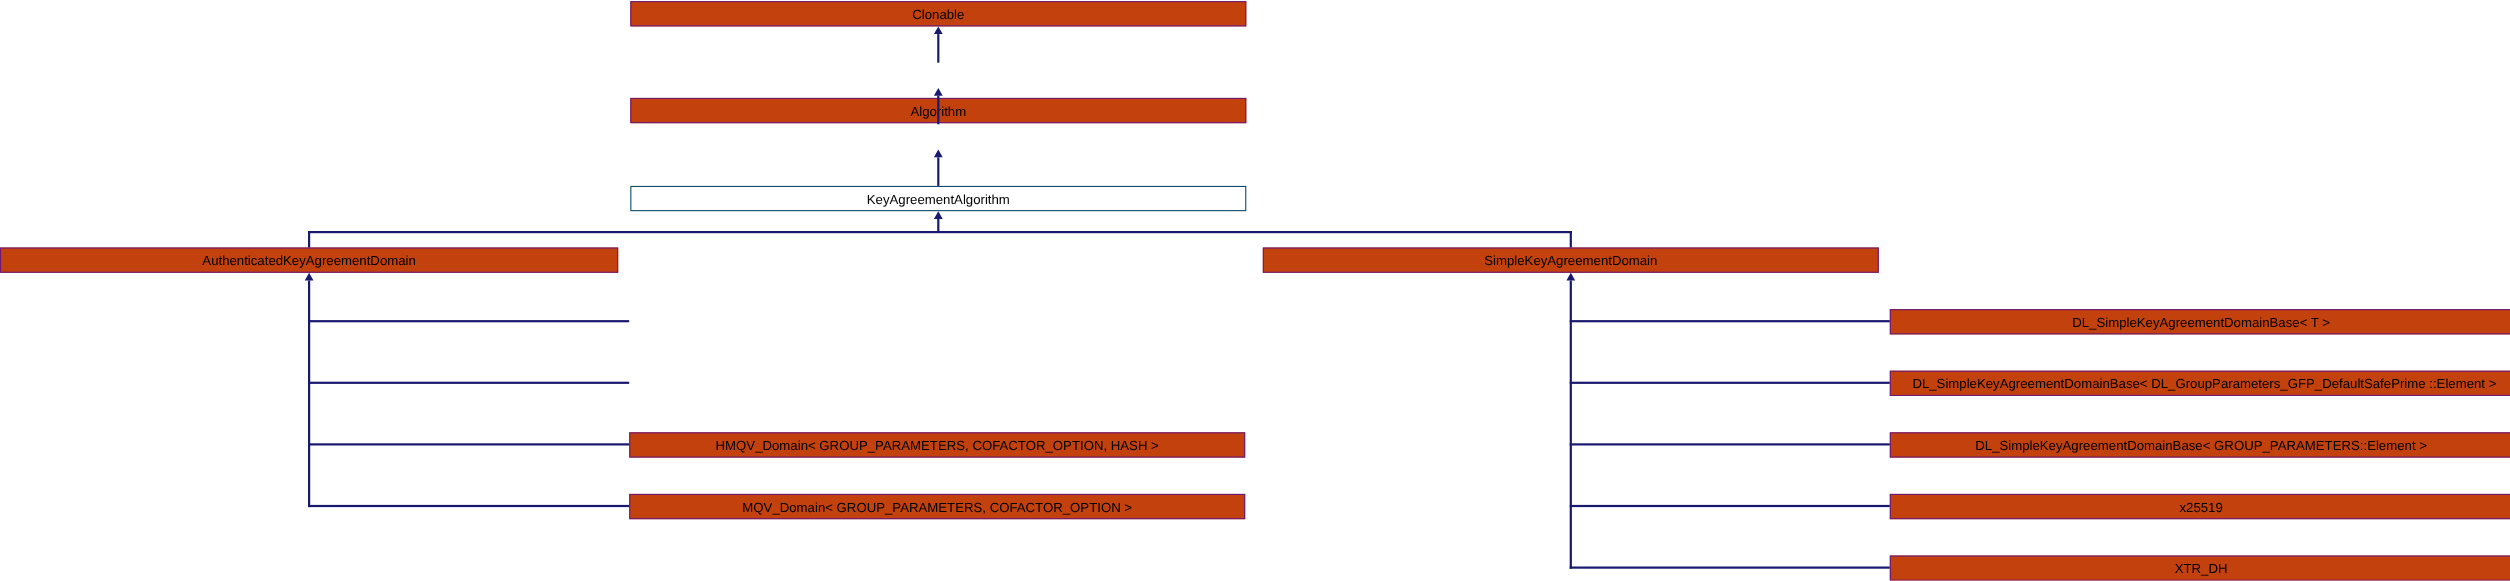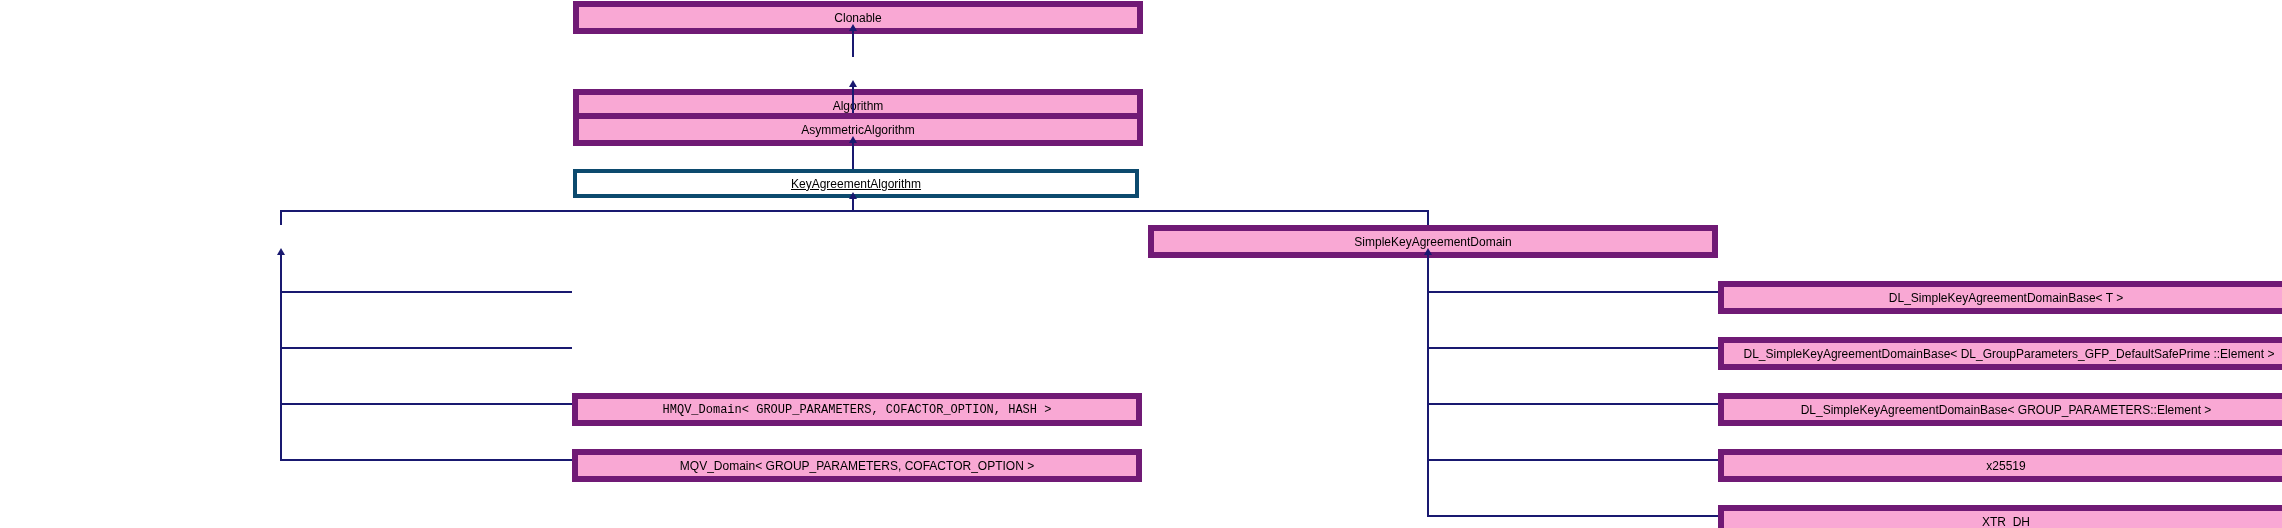--- a/index.html
+++ b/index.html
@@ -9,32 +9,31 @@
     height: 528px;
     overflow: hidden;
     background: #ffffff;
     font-family: "Liberation Sans", "DejaVu Sans", sans-serif;
     font-size: 12px;
     color: #000000;
   }
   .node {
     position: absolute;
     height: 21px;
-    border: 6px solid #701a75;
-    background: #f9a8d4;
+    border: 1px solid #701a75;
+    background: #c2410c;
     display: flex;
     align-items: center;
     justify-content: center;
     white-space: nowrap;
     cursor: pointer;
   }
   .node.highlight {
-    border: 4px solid #0c4a6e;
+    border: 1px solid #0c4a6e;
     background: #ffffff;
-    text-decoration: underline;
   }
   .edge {
     position: absolute;
     background: #191970;
   }
   .h-edge { height: 2px; }
   .v-edge { width: 2px; }
   .arrow-up {
     position: absolute;
     width: 0;
@@ -44,26 +43,26 @@
     border-bottom: 7px solid #191970;
   }
 </style>
 </head>
 <body>
 
 <div id="canvas">
 
   <div class="node" style="left:573px; top:1px;   width:558px;">Clonable</div>
   <div class="node" style="left:573px; top:57px;  width:558px;margin-top:32px;">Algorithm</div>
-  <div class="node" style="left:573px; top:113px; width:558px;">AsymmetricAlgorithm</div>
   <div class="node highlight" style="left:573px; top:169px; width:558px;">KeyAgreementAlgorithm</div>
 
+  <div class="node" style="left:0px;    top:225px; width:560px;">AuthenticatedKeyAgreementDomain</div>
   <div class="node" style="left:1148px; top:225px; width:558px;">SimpleKeyAgreementDomain</div>
 
-  <div class="node" style="left:572px; top:393px; width:558px;font-family:Liberation Mono, monospace;">HMQV_Domain&lt; GROUP_PARAMETERS, COFACTOR_OPTION, HASH &gt;</div>
+  <div class="node" style="left:572px; top:393px; width:558px;">HMQV_Domain&lt; GROUP_PARAMETERS, COFACTOR_OPTION, HASH &gt;</div>
   <div class="node" style="left:572px; top:449px; width:558px;">MQV_Domain&lt; GROUP_PARAMETERS, COFACTOR_OPTION &gt;</div>
 
   <div class="node" style="left:1718px; top:281px; width:564px;">DL_SimpleKeyAgreementDomainBase&lt; T &gt;</div>
   <div class="node" style="left:1718px; top:337px; width:570px;">DL_SimpleKeyAgreementDomainBase&lt; DL_GroupParameters_GFP_DefaultSafePrime ::Element &gt;</div>
   <div class="node" style="left:1718px; top:393px; width:564px;">DL_SimpleKeyAgreementDomainBase&lt; GROUP_PARAMETERS::Element &gt;</div>
   <div class="node" style="left:1718px; top:449px; width:564px;">x25519</div>
   <div class="node" style="left:1718px; top:505px; width:564px;">XTR_DH</div>
 
   <div class="arrow-up" style="left:849px; top:24px;"></div>
   <div class="edge v-edge" style="left:852px; top:31px;  height:26px;"></div>

